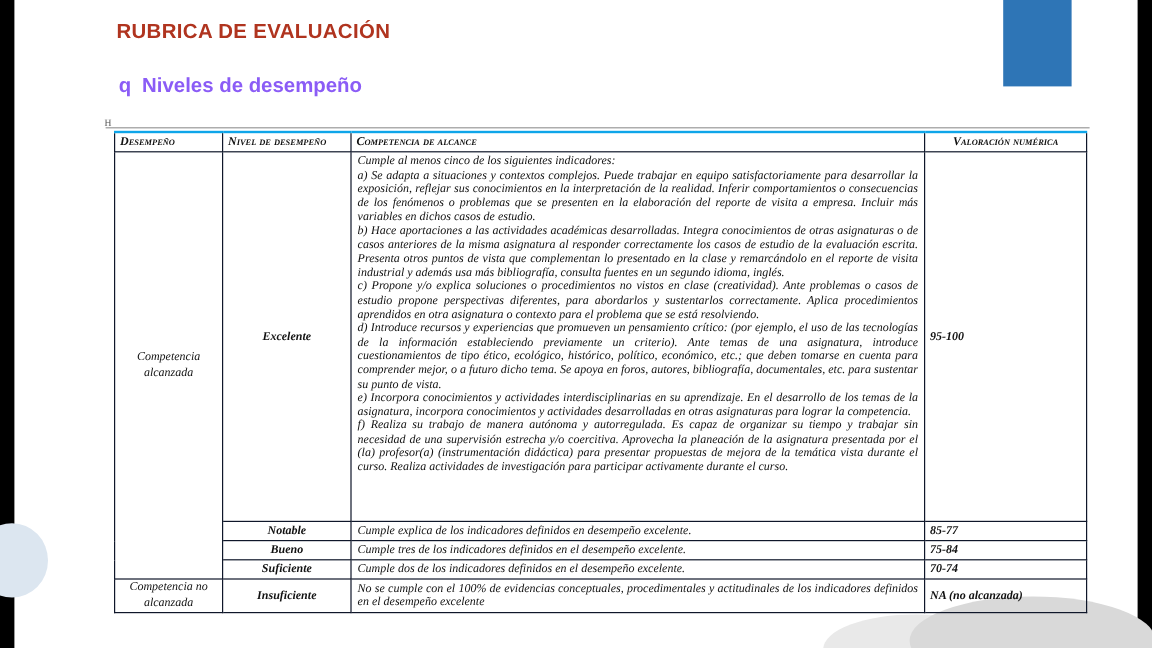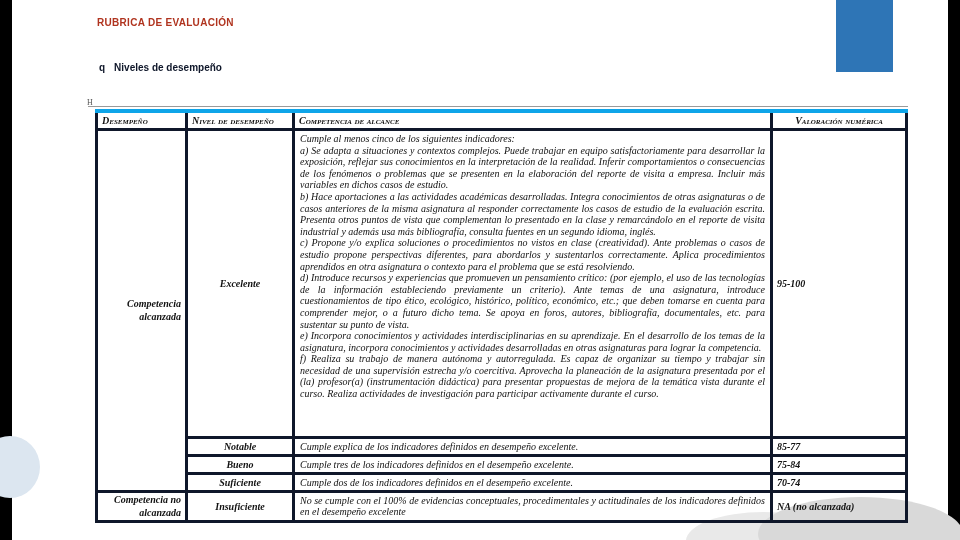--- a/index.html
+++ b/index.html
@@ -9,42 +9,42 @@
   }
   .letterbox{position:absolute;top:0;bottom:0;width:12px;background:#000;}
   .letterbox.left{left:0;}
   .letterbox.right{right:0;}
   .blue-rect{position:absolute;left:836px;top:0;width:57px;height:72px;background:#2e75b6;}
   .deco{position:absolute;border-radius:50%;}
   .circle-left{left:-20px;top:436px;width:60px;height:62px;background:#dce6f0;}
   .gray-blob-1{left:758px;top:497px;width:205px;height:74px;background:#d9d9d9;}
   .gray-blob-2{left:686px;top:512px;width:155px;height:58px;background:#e9e9e9;}
   .title{
-    position:absolute;left:97px;top:17px;font-size:10px;font-weight:bold;
+    position:absolute;left:97px;top:17px;font-size:17px;font-weight:bold;
     color:#b0341f;letter-spacing:.3px;
   }
   .subtitle{
-    position:absolute;left:99px;top:62px;font-size:10px;font-weight:bold;color:#0f172a;
+    position:absolute;left:99px;top:62px;font-size:17px;font-weight:bold;color:#8b5cf6;
   }
   .subtitle .bullet{margin-right:9px;}
   .stray{position:absolute;left:87px;top:98px;font-size:8px;color:#555;font-family:"Liberation Serif",serif;}
   .topline{position:absolute;left:88px;top:106px;width:820px;height:1px;background:#9a9a9a;}
   table.rubric{
     position:absolute;left:95px;top:109px;width:810px;border-collapse:collapse;
     font-family:"Liberation Serif",serif;font-style:italic;font-size:10px;color:#111;
     table-layout:fixed;
   }
-  table.rubric th,table.rubric td{border:3px solid #0f172a;}
+  table.rubric th,table.rubric td{border:1px solid #0f172a;}
   table.rubric thead th{
     font-style:italic;font-variant:small-caps;font-weight:bold;font-size:10px;
-    text-align:left;padding:2px 4px;border-top:4px solid #0ea5e9;white-space:nowrap;
+    text-align:left;padding:2px 4px;border-top:2px solid #0ea5e9;white-space:nowrap;
     overflow:hidden;
   }
   table.rubric thead th.center{text-align:center;}
-  td.c1{text-align:right;font-weight:bold;vertical-align:middle;padding:1px 4px;line-height:1.25;}
+  td.c1{text-align:center;font-weight:normal;vertical-align:middle;padding:1px 4px;line-height:1.25;}
   td.c2{text-align:center;font-weight:bold;vertical-align:middle;padding:1px 4px;}
   td.c4{text-align:left;font-weight:bold;vertical-align:middle;padding:1px 4px;}
   td.c3{text-align:justify;vertical-align:top;padding:2px 5px;}
   td.c3 p{margin:0;line-height:1.16;}
   tr.row-excelente{height:308px;}
   tr.row-small{height:12px;}
   tr.row-insuficiente{height:26px;}
 </style>
 </head>
 <body>

